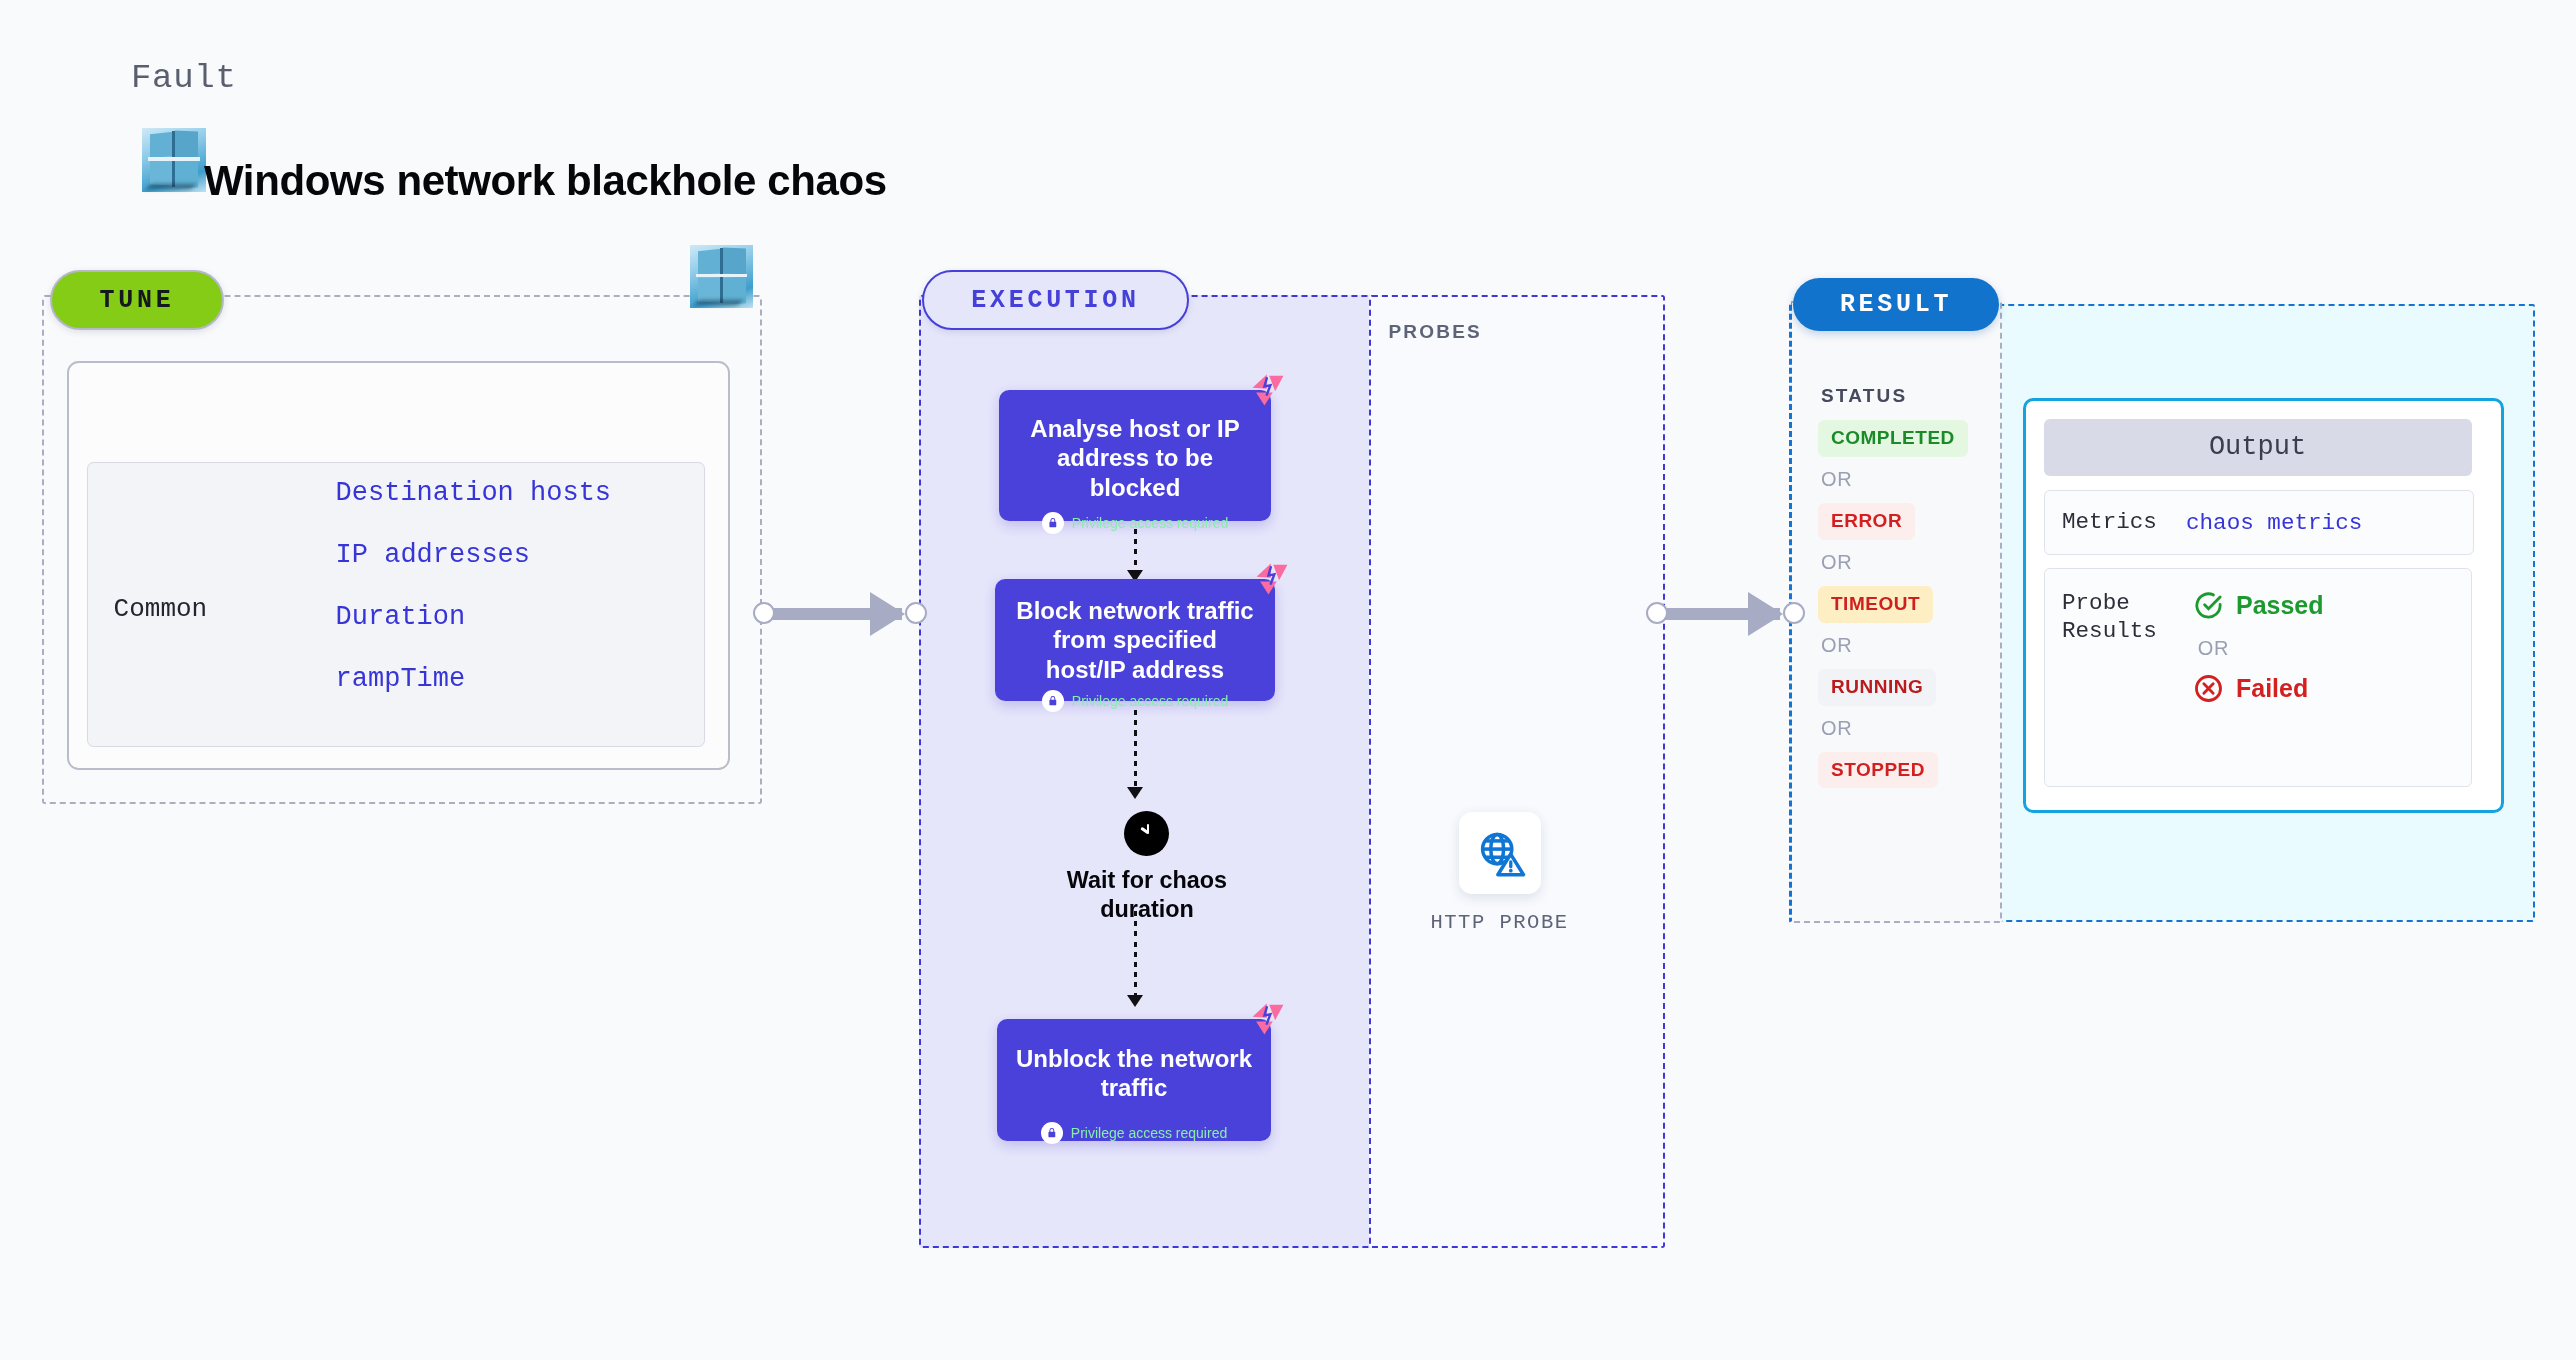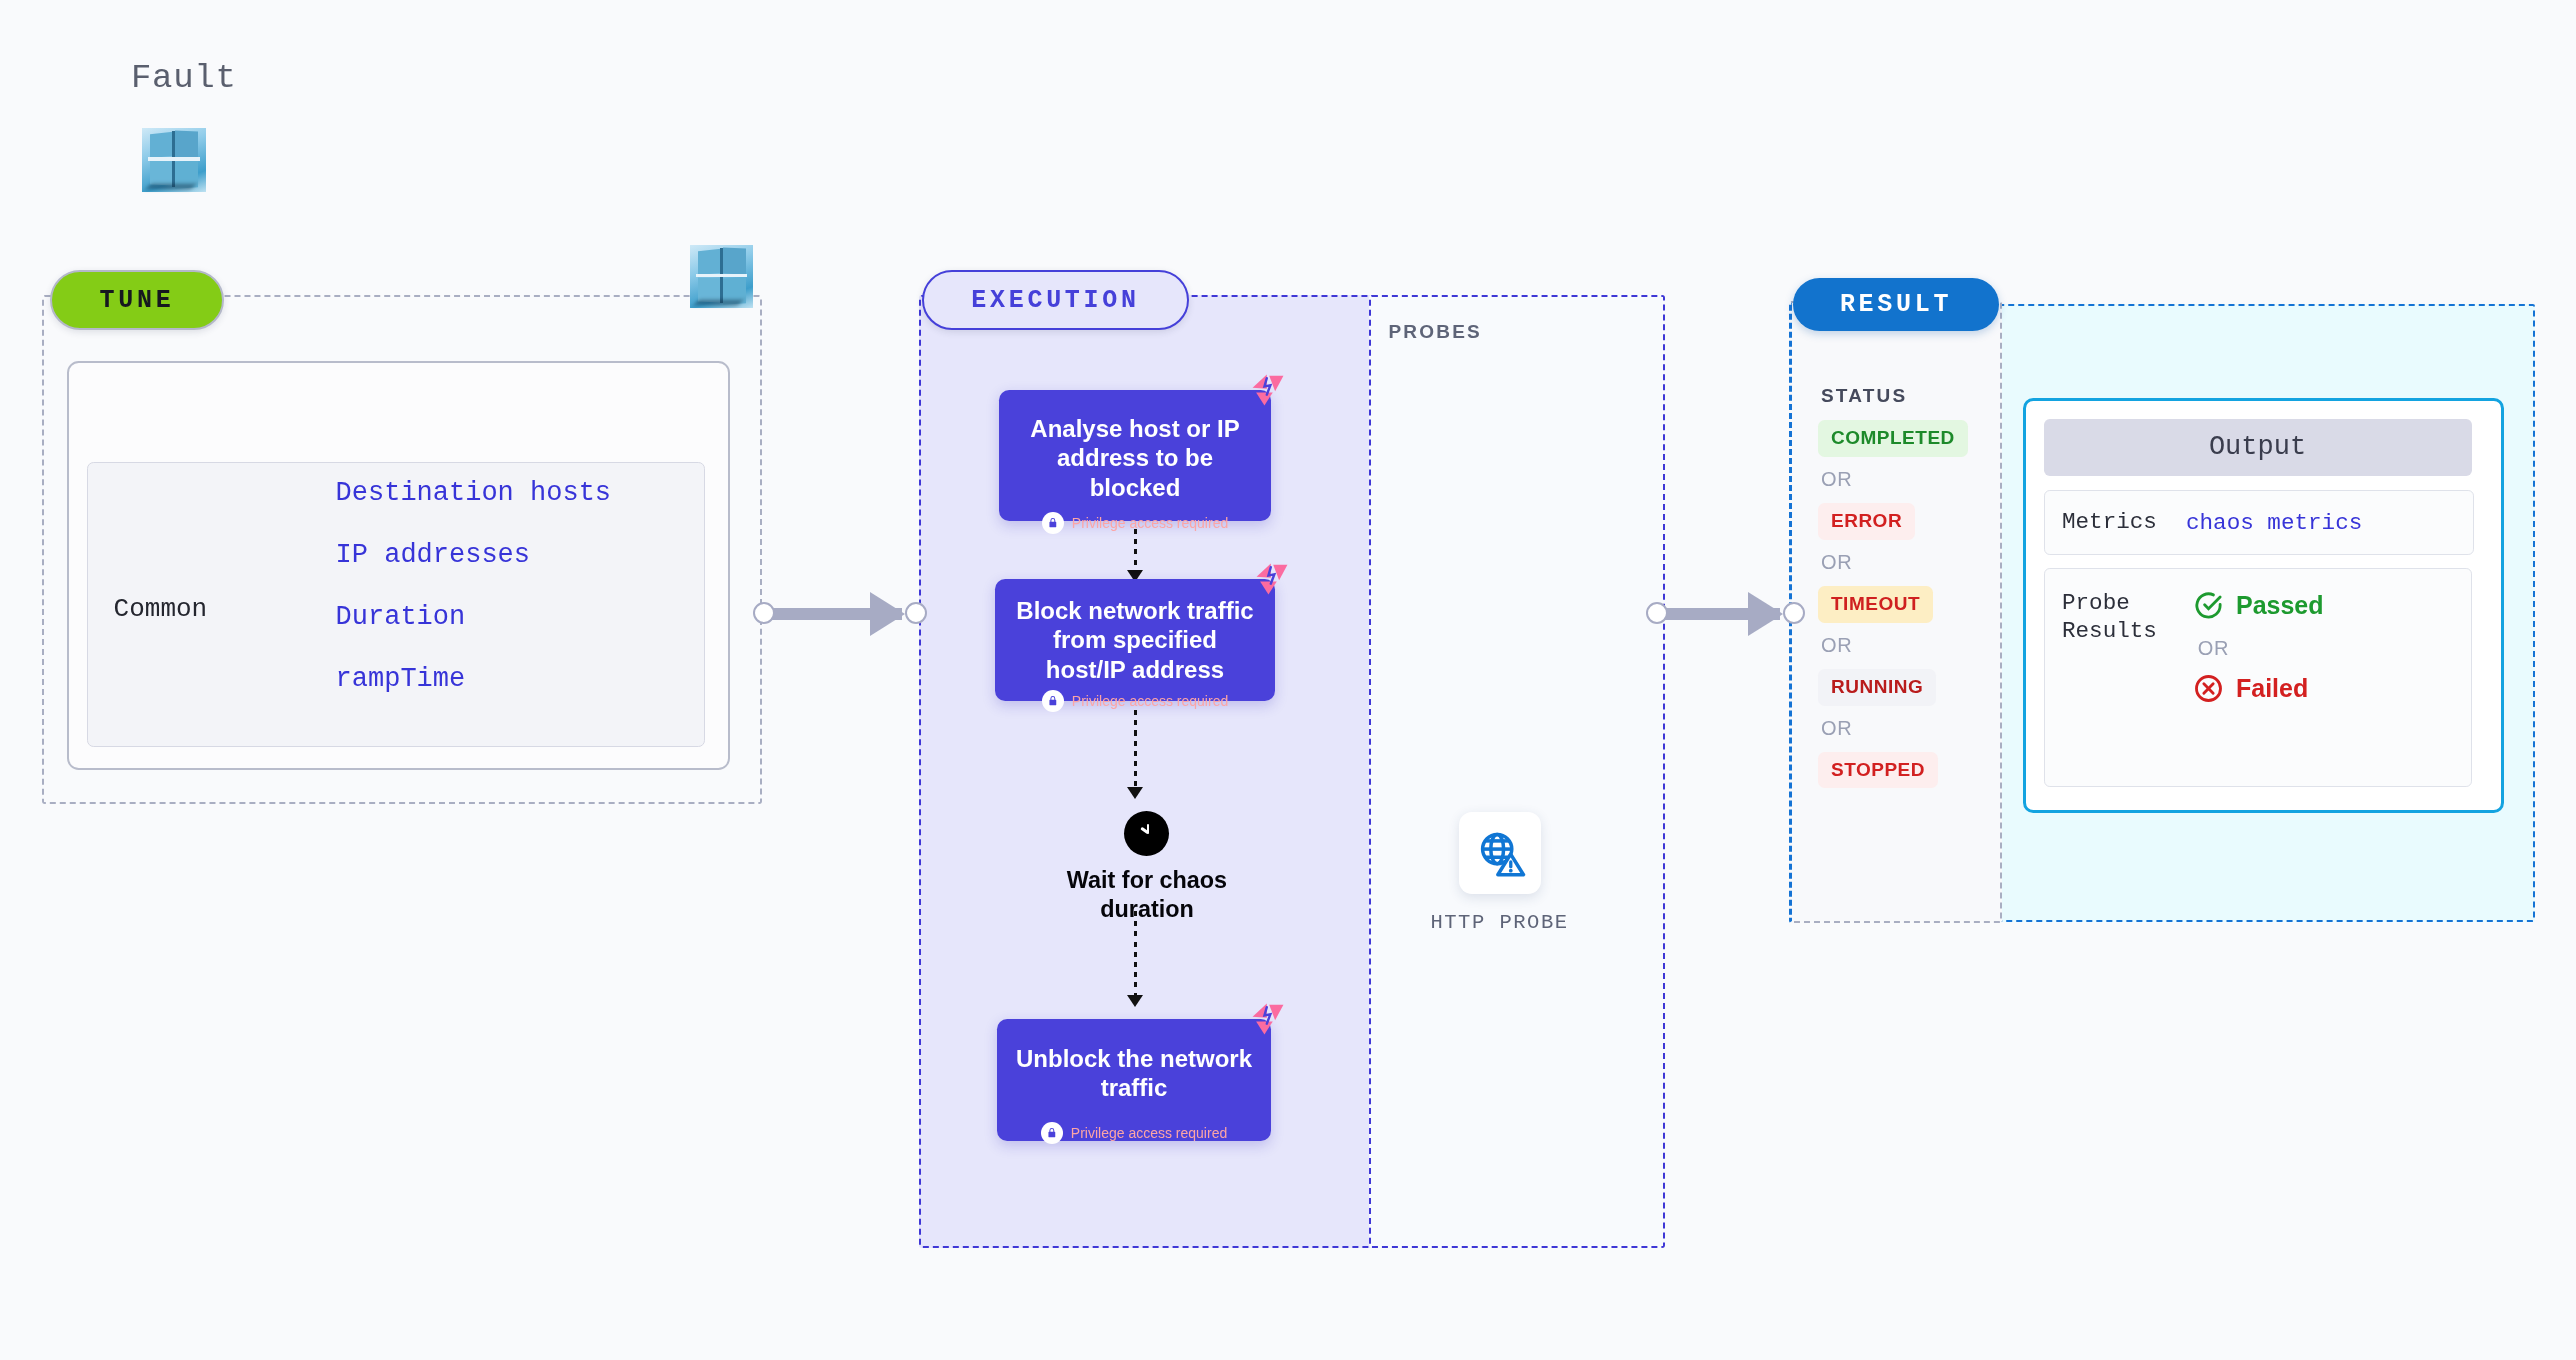--- a/index.html
+++ b/index.html
@@ -101,21 +101,21 @@
     position:absolute;background:#4a41da;border-radius:10.2px;
     box-shadow:0 4.4px 13px rgba(60,50,190,.22);
     color:#fff;text-align:center;
   }
   .step-title{
     font-size:24px;font-weight:bold;line-height:1.22;
     padding:0 16px;
   }
   .priv{
     display:flex;align-items:center;justify-content:center;gap:8px;
-    font-size:14px;color:#fca5a5;margin-top:10.2px;
+    font-size:14px;color:#86efac;margin-top:10.2px;
   }
   .lock-badge{
     width:22px;height:22px;border-radius:50%;background:#fff;
     display:flex;align-items:center;justify-content:center;flex:0 0 auto;
   }
   .lock-badge svg{width:11.7px;height:11.7px;display:block;}
   .chaos-badge{position:absolute;right:-16px;top:-19px;width:38px;height:38px;}
 
   .arrow-v{position:absolute;width:2.9px;background:repeating-linear-gradient(to bottom,#111 0 5.1px,transparent 5.1px 10.2px);}
   .arrow-head-v{position:absolute;width:0;height:0;border-left:8px solid transparent;border-right:8px solid transparent;border-top:12.4px solid #111;}
@@ -219,20 +219,21 @@
   <div id="win-logo-header" class="winlogo">
     <div class="bg"></div>
     <div class="pane p1"></div>
       <div class="pane p2"></div>
     <div class="pane p3"></div>
       <div class="pane p4"></div>
     <div class="spineV"></div>
       <div class="spineH"></div>
       <div class="shadow"></div>
   </div>
+  <div id="title">Windows network blackhole chaos</div>
 </div>
 
 <div class="pill" id="tune-pill">
   <span>TUNE</span>
 </div>
 
 <div id="tune-section">
   <div id="tune-card">
     <div id="user-inputs-body">
       <div id="common-label">Common</div>

